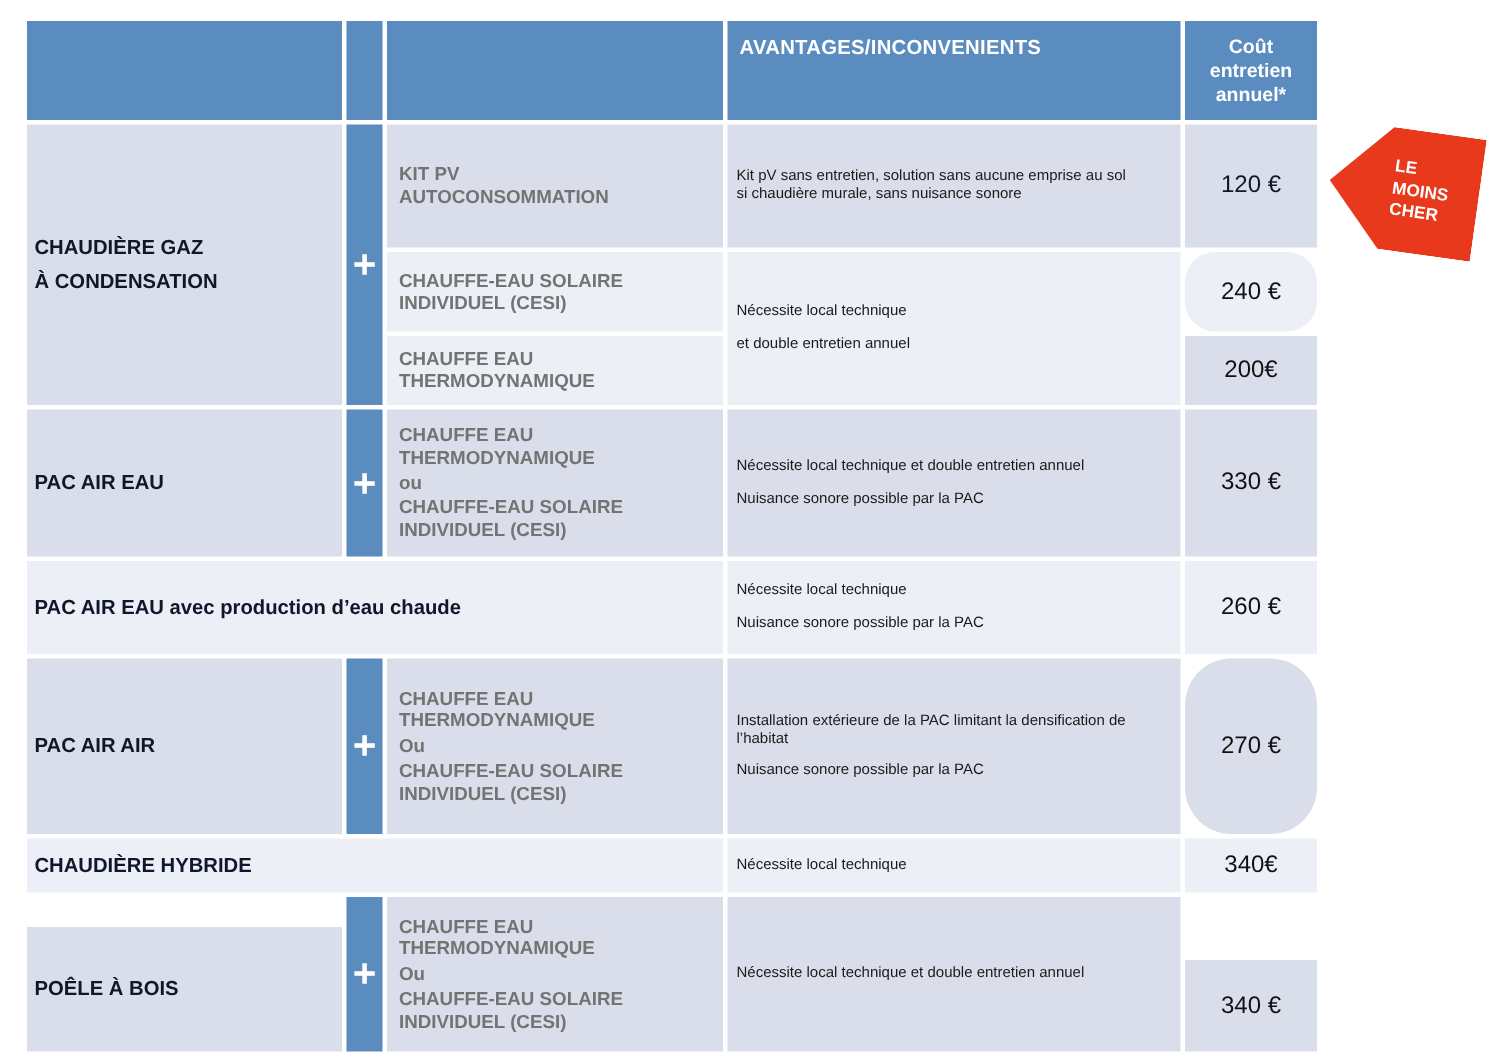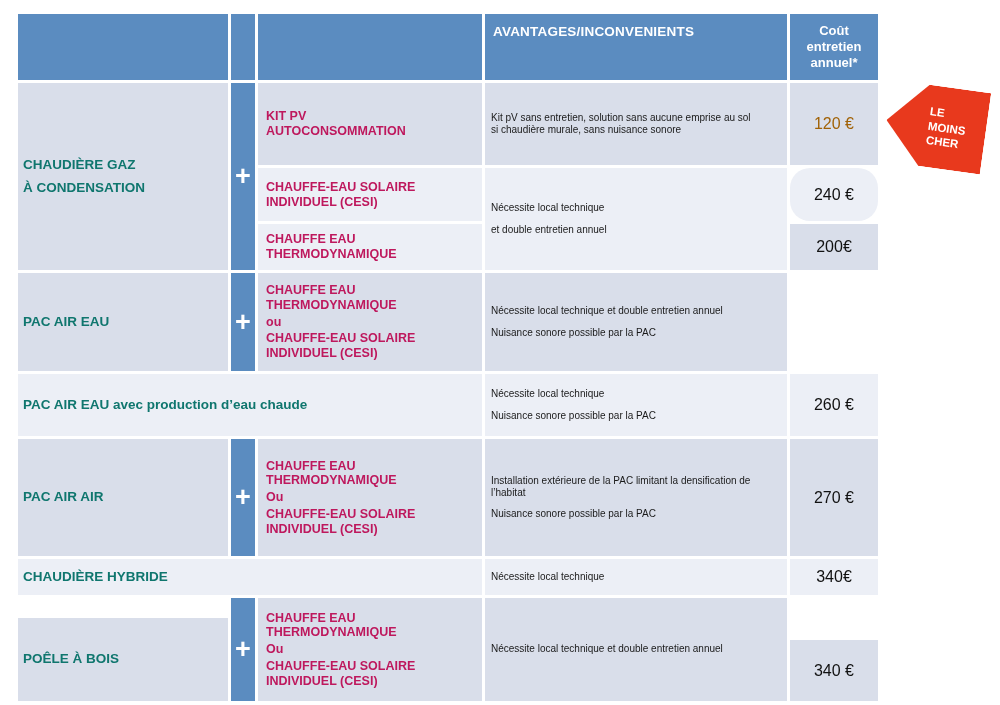--- a/index.html
+++ b/index.html
@@ -16,34 +16,34 @@
   }
   .cell { display:flex; flex-direction:column; justify-content:center; }
 
   .hdr { background:#5b8cc0; color:#fff; font-weight:bold; }
   .hdr-adv { justify-content:flex-start; padding:10px 8px 0 8px; font-size:13.5px; letter-spacing:0.2px; }
   .hdr-cost { align-items:center; text-align:center; font-size:13px; line-height:1.25; padding:0 6px; }
 
   .dark  { background:#d9deea; }
   .light { background:#eceff6; }
 
-  .sys { color:#0f766e; font-weight:bold; font-size:13.5px; padding-left:5px; line-height:1.2; }
+  .sys { color:#0f172a; font-weight:bold; font-size:13.5px; padding-left:5px; line-height:1.2; }
   .sys .l2 { margin-top:7px; }
 
   .pluscell { background:#5b8cc0; align-items:center; }
   .plus { color:#fff; font-weight:bold; font-size:27px; line-height:1; }
 
-  .opt { font-weight:bold; color:#be185d; font-size:12.5px; line-height:1.18; padding:4px 46px 4px 8px; }
+  .opt { font-weight:bold; color:#737373; font-size:12.5px; line-height:1.18; padding:4px 46px 4px 8px; }
   .opt .conj { margin:2px 0; }
 
   .adv { font-size:10px; color:#1a1a1a; line-height:1.22; padding:4px 32px 4px 6px; }
   .adv .p2 { margin-top:9px; }
 
   .price { align-items:center; text-align:center; font-size:16px; color:#111; }
-  .price.red { color:#a16207; }
+  .price.red { color:#0f172a; }
 
   .badge { position:absolute; left:886px; top:86px; width:100px; height:82px; }
   .badge .arrow {
     width:100%; height:100%; background:#e8391d;
     clip-path:polygon(0 50%, 38% 0, 100% 0, 100% 100%, 38% 100%);
     transform:rotate(8deg);
     display:flex; flex-direction:column; justify-content:center;
     padding-left:42px; color:#fff; font-weight:bold; font-size:11.5px; line-height:1.3;
   }
 </style>
@@ -84,20 +84,21 @@
     </div>
     <div class="cell dark opt" style="grid-column:3;grid-row:5;">
       <div>CHAUFFE EAU THERMODYNAMIQUE</div>
       <div class="conj">ou</div>
       <div>CHAUFFE-EAU SOLAIRE INDIVIDUEL (CESI)</div>
     </div>
     <div class="cell dark adv" style="grid-column:4;grid-row:5;">
       <div>Nécessite local technique et double entretien annuel</div>
       <div class="p2">Nuisance sonore possible par la PAC</div>
     </div>
+    <div class="cell dark price" style="grid-column:5;grid-row:5;">330 €</div>
 
     <div class="cell light sys" style="grid-column:1/4;grid-row:6;">PAC AIR EAU avec production d’eau chaude</div>
     <div class="cell light adv" style="grid-column:4;grid-row:6;">
       <div>Nécessite local technique</div>
       <div class="p2">Nuisance sonore possible par la PAC</div>
     </div>
     <div class="cell light price" style="grid-column:5;grid-row:6;">260 €</div>
 
     <div class="cell dark sys" style="grid-column:1;grid-row:7;">PAC AIR AIR</div>
     <div class="cell pluscell" style="grid-column:2;grid-row:7;">
@@ -105,21 +106,21 @@
     </div>
     <div class="cell dark opt" style="grid-column:3;grid-row:7;">
       <div>CHAUFFE EAU THERMODYNAMIQUE</div>
       <div class="conj">Ou</div>
       <div>CHAUFFE-EAU SOLAIRE INDIVIDUEL (CESI)</div>
     </div>
     <div class="cell dark adv" style="grid-column:4;grid-row:7;">
       <div>Installation extérieure de la PAC limitant la densification de l’habitat</div>
       <div class="p2">Nuisance sonore possible par la PAC</div>
     </div>
-    <div class="cell dark price" style="grid-column:5;grid-row:7;">270 €</div>
+    <div class="cell dark price" style="grid-column:5;grid-row:7;border-radius:31px;">270 €</div>
 
     <div class="cell light sys" style="grid-column:1/4;grid-row:8;">CHAUDIÈRE HYBRIDE</div>
     <div class="cell light adv" style="grid-column:4;grid-row:8;">Nécessite local technique</div>
     <div class="cell light price" style="grid-column:5;grid-row:8;">340€</div>
 
     <div class="cell dark sys" style="grid-column:1;grid-row:9;margin-top:20px;">POÊLE À BOIS</div>
     <div class="cell pluscell" style="grid-column:2;grid-row:9;">
       <span class="plus">+</span>
     </div>
     <div class="cell dark opt" style="grid-column:3;grid-row:9;">

